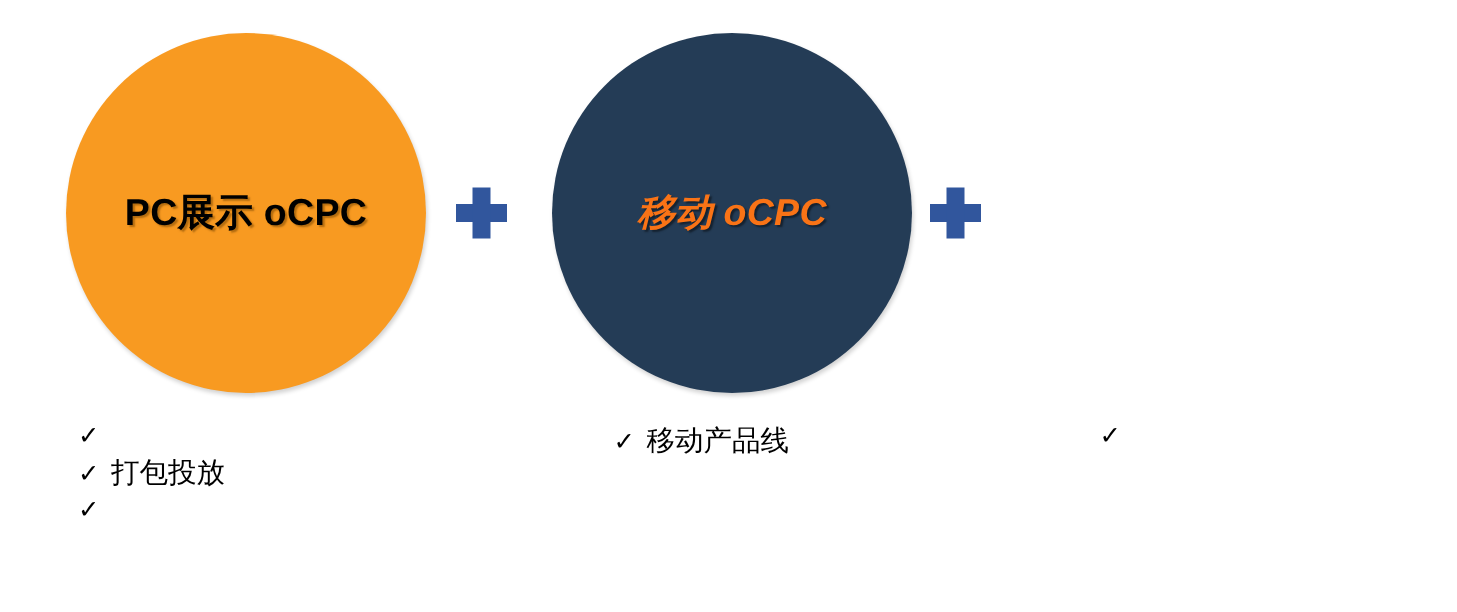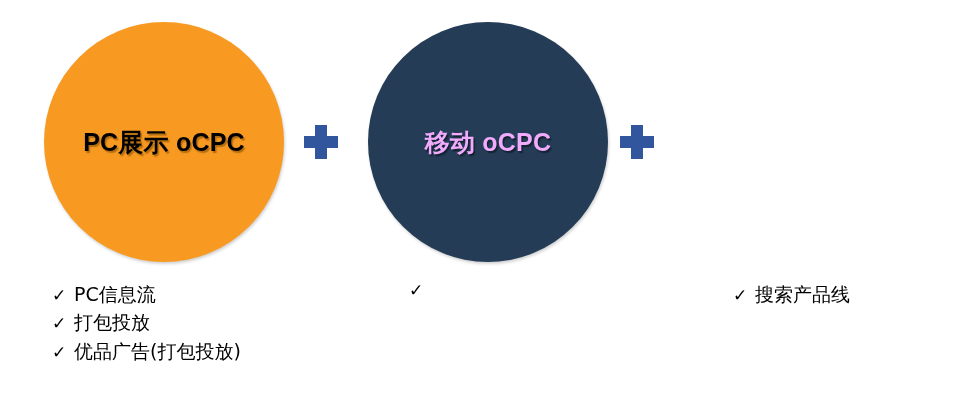--- a/index.html
+++ b/index.html
@@ -69,22 +69,23 @@
     box-shadow: 1px 2px 3px rgba(0,0,0,0.18);
   }
   .circle.navy2 {
     left: 683px;
     top: 22px;
     background: #243C56;
     box-shadow: 1px 2px 3px rgba(0,0,0,0.18);
   }
   .circle.navy1 .circle-label,
   .circle.navy2 .circle-label {
-    color: #f0abfc;
+    color: #f97316;
     text-shadow: 1.5px 1.5px 1.2px rgba(0,0,0,0.45);
+    font-style: italic;
   }
 
   
   .plus {
     position: absolute;
     width: 34px;
     height: 34px;
     top: 125px;
   }
   .plus.p1 { left: 304px; }
@@ -172,40 +173,38 @@
     </div>
 
 
   </div>
 
   <div class="lists">
 
     <div class="list-col c1">
       <div class="list-item">
         <span class="check">✓</span>
-        <span class="item-text">PC信息流</span>
       </div>
       <div class="list-item">
         <span class="check">✓</span>
         <span class="item-text">打包投放</span>
       </div>
       <div class="list-item">
         <span class="check">✓</span>
-        <span class="item-text">优品广告(打包投放)</span>
       </div>
     </div>
 
     <div class="list-col c2">
       <div class="list-item">
         <span class="check">✓</span>
+        <span class="item-text">移动产品线</span>
       </div>
     </div>
 
     <div class="list-col c3">
       <div class="list-item">
         <span class="check">✓</span>
-        <span class="item-text">搜索产品线</span>
       </div>
     </div>
 
   </div>
 
 </div>
 
 </body></html>

